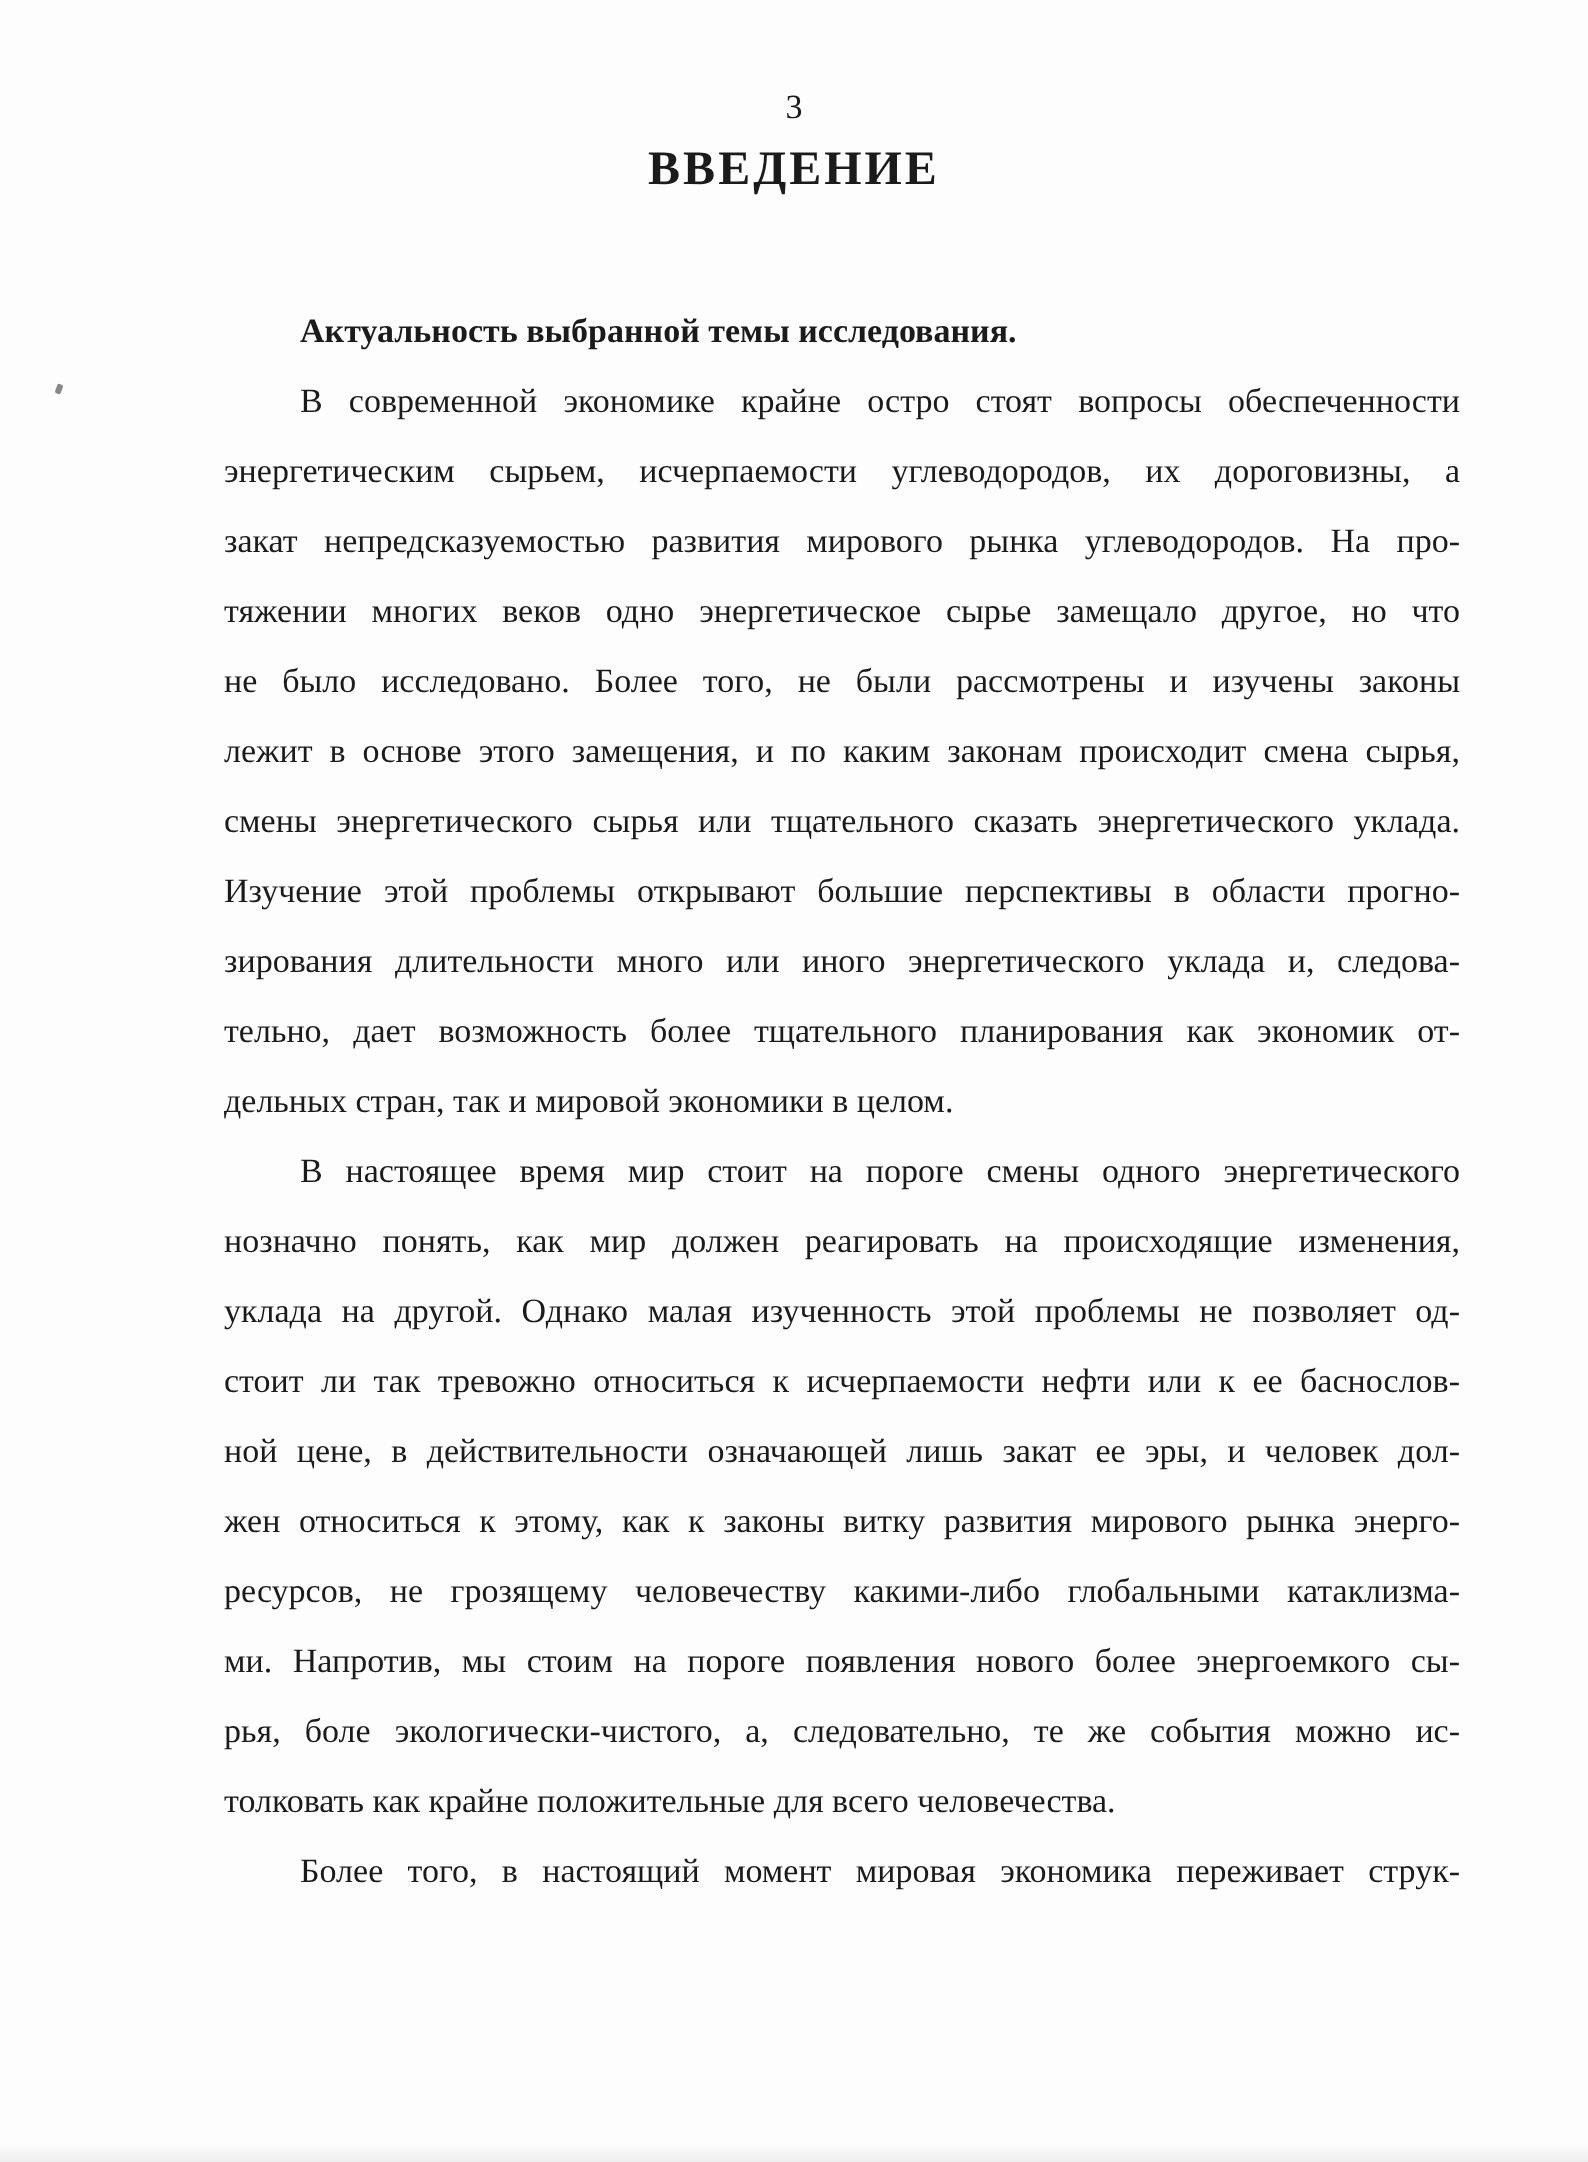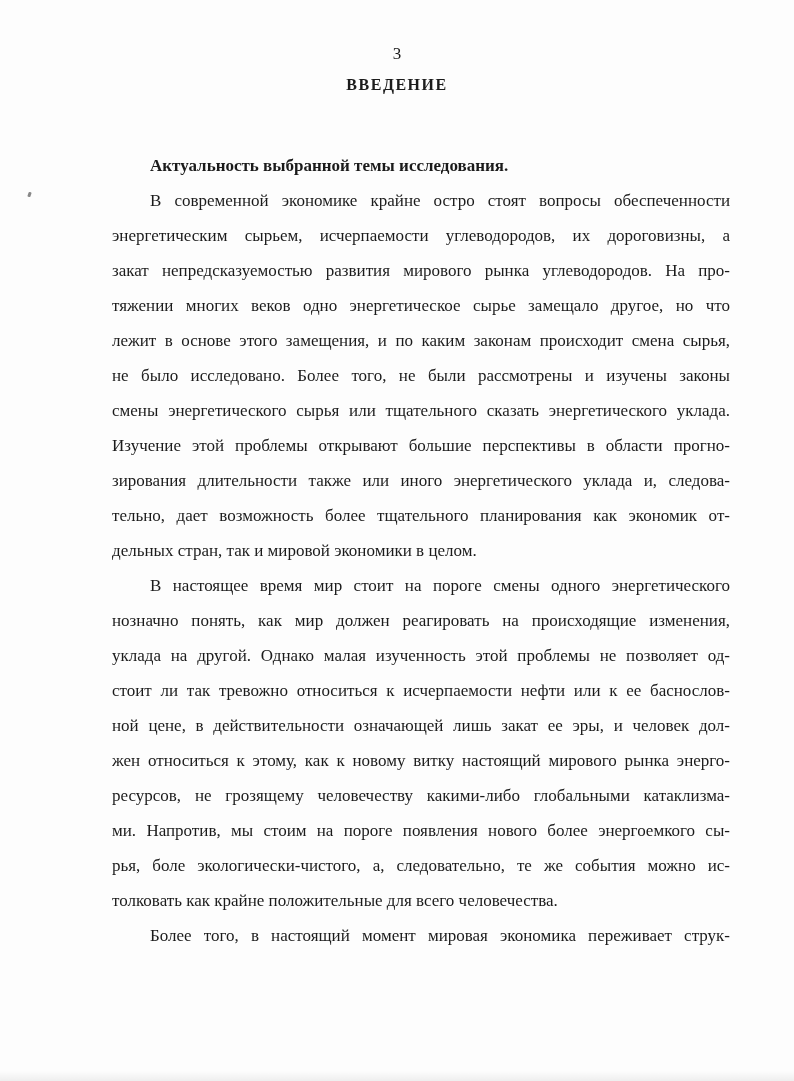--- a/index.html
+++ b/index.html
@@ -40,21 +40,21 @@
   .pageno {
     margin: 0;
     padding-top: 44px;
     text-align: center;
     font-size: 17px;
     line-height: 20px;
   }
   .title {
     margin: 10px 0 0 0;
     text-align: center;
-    font-size: 16px;
+    font-size: 24px;
     line-height: 22px;
     font-weight: bold;
     letter-spacing: 1.5px;
   }
   .content {
     position: absolute;
     top: 148px;
     left: 112px;
     width: 618px;
     font-size: 17px;
@@ -86,33 +86,33 @@
 
   <h1 class="title">ВВЕДЕНИЕ</h1>
 
   <div class="content">
     <div class="line first bold nojust">Актуальность выбранной темы исследования.</div>
     <div id="paragraphs">
         <div class="line just first">В современной экономике крайне остро стоят вопросы обеспеченности</div>
         <div class="line just">энергетическим сырьем, исчерпаемости углеводородов, их дороговизны, а</div>
         <div class="line just">закат непредсказуемостью развития мирового рынка углеводородов. На про-</div>
         <div class="line just">тяжении многих веков одно энергетическое сырье замещало другое, но что</div>
+        <div class="line just">не было исследовано. Более того, не были рассмотрены и изучены законы</div>
         <div class="line just">лежит в основе этого замещения, и по каким законам происходит смена сырья,</div>
-        <div class="line just">не было исследовано. Более того, не были рассмотрены и изучены законы</div>
         <div class="line just">смены энергетического сырья или тщательного сказать энергетического уклада.</div>
         <div class="line just">Изучение этой проблемы открывают большие перспективы в области прогно-</div>
-        <div class="line just">зирования длительности также или иного энергетического уклада и, следова-</div>
+        <div class="line just">зирования длительности много или иного энергетического уклада и, следова-</div>
         <div class="line just">тельно, дает возможность более тщательного планирования как экономик от-</div>
         <div class="line nojust">дельных стран, так и мировой экономики в целом.</div>
         <div class="line just first">В настоящее время мир стоит на пороге смены одного энергетического</div>
         <div class="line just">нозначно понять, как мир должен реагировать на происходящие изменения,</div>
         <div class="line just">уклада на другой. Однако малая изученность этой проблемы не позволяет од-</div>
         <div class="line just">стоит ли так тревожно относиться к исчерпаемости нефти или к ее баснослов-</div>
         <div class="line just">ной цене, в действительности означающей лишь закат ее эры, и человек дол-</div>
-        <div class="line just">жен относиться к этому, как к новому витку настоящий мирового рынка энерго-</div>
+        <div class="line just">жен относиться к этому, как к законы витку развития мирового рынка энерго-</div>
         <div class="line just">ресурсов, не грозящему человечеству какими-либо глобальными катаклизма-</div>
         <div class="line just">ми. Напротив, мы стоим на пороге появления нового более энергоемкого сы-</div>
         <div class="line just">рья, боле экологически-чистого, а, следовательно, те же события можно ис-</div>
         <div class="line nojust">толковать как крайне положительные для всего человечества.</div>
         <div class="line just first">Более того, в настоящий момент мировая экономика переживает струк-</div>
       </div>
   </div>
 </div>
 
 </body></html>

